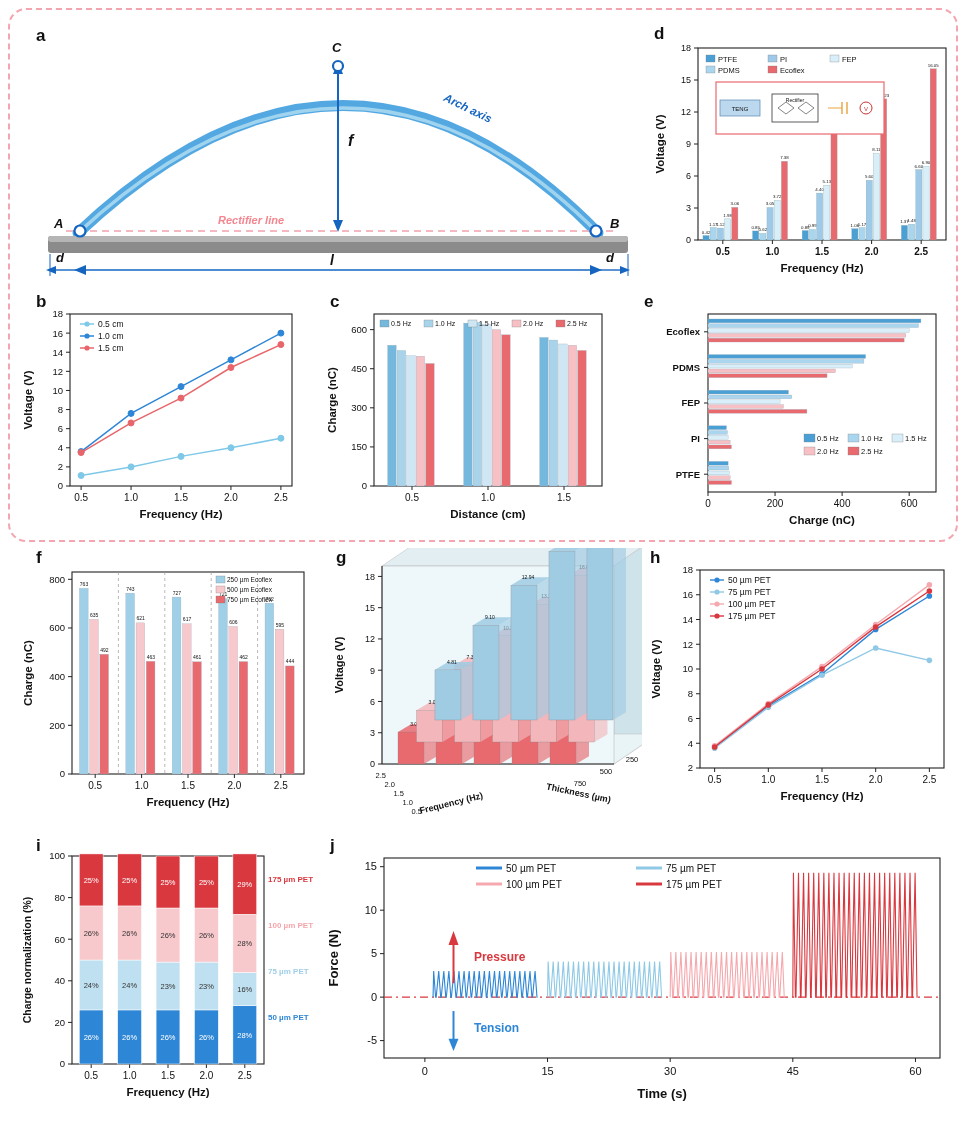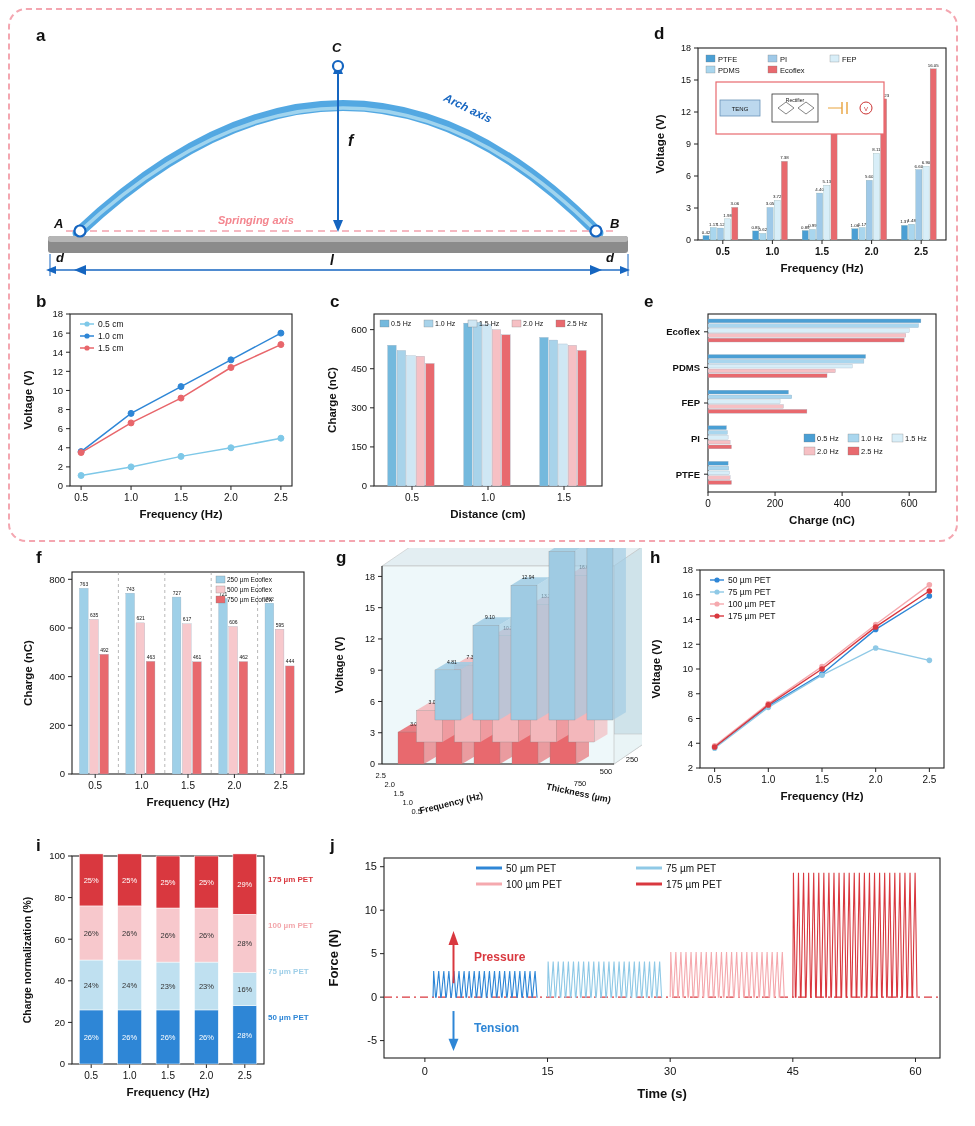--- a/index.html
+++ b/index.html
@@ -47,21 +47,21 @@
     <circle cx="320" cy="48" r="5" fill="#ffffff" stroke="#1565c0" stroke-width="2.2"></circle>
   </svg>
   <div style="position:absolute;left:36px;top:198px;font-size:13px;font-style:italic;font-weight:bold;">A</div>
   <div style="position:absolute;left:592px;top:198px;font-size:13px;font-style:italic;font-weight:bold;">B</div>
   <div style="position:absolute;left:314px;top:22px;font-size:13px;font-style:italic;font-weight:bold;">C</div>
   <div style="position:absolute;left:330px;top:114px;font-size:16px;font-style:italic;font-weight:bold;">f</div>
   <div style="position:absolute;left:312px;top:234px;font-size:14px;font-style:italic;font-weight:bold;">l</div>
   <div style="position:absolute;left:38px;top:232px;font-size:13px;font-style:italic;font-weight:bold;">d</div>
   <div style="position:absolute;left:588px;top:232px;font-size:13px;font-style:italic;font-weight:bold;">d</div>
   <div style="position:absolute;left:424px;top:84px;font-size:11.5px;font-weight:bold;font-style:italic;color:#1565c0;transform:rotate(26deg);">Arch axis</div>
-  <div style="position:absolute;left:200px;top:196px;font-size:11px;font-weight:bold;font-style:italic;color:#f4868f;">Springing axis</div>
+  <div style="position:absolute;left:200px;top:196px;font-size:11px;font-weight:bold;font-style:italic;color:#f4868f;">Rectifier line</div>
 </div>
 
 <div class="panel" style="left:650px;top:18px;width:318px;height:270px;">
   <div class="plabel" style="position:absolute;left:4px;top:6px;">d</div>
   <svg id="svg-d" width="318" height="270">
       <rect x="48" y="30" width="248" height="192" fill="none" stroke="#222" stroke-width="1.1"></rect>
       <line x1="48" y1="222" x2="44" y2="222" stroke="#222" stroke-width="1"></line>
       <text x="41" y="225.4" font-size="9" font-family="&quot;Liberation Sans&quot;, sans-serif" fill="#111" text-anchor="end" font-weight="normal">0</text>
       <line x1="48" y1="190" x2="44" y2="190" stroke="#222" stroke-width="1"></line>
       <text x="41" y="193.4" font-size="9" font-family="&quot;Liberation Sans&quot;, sans-serif" fill="#111" text-anchor="end" font-weight="normal">3</text>

